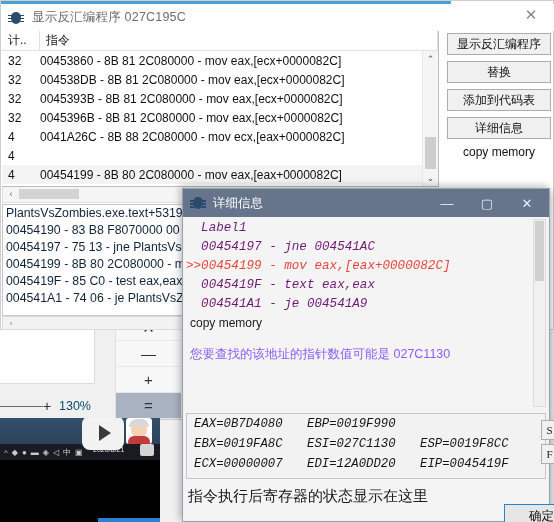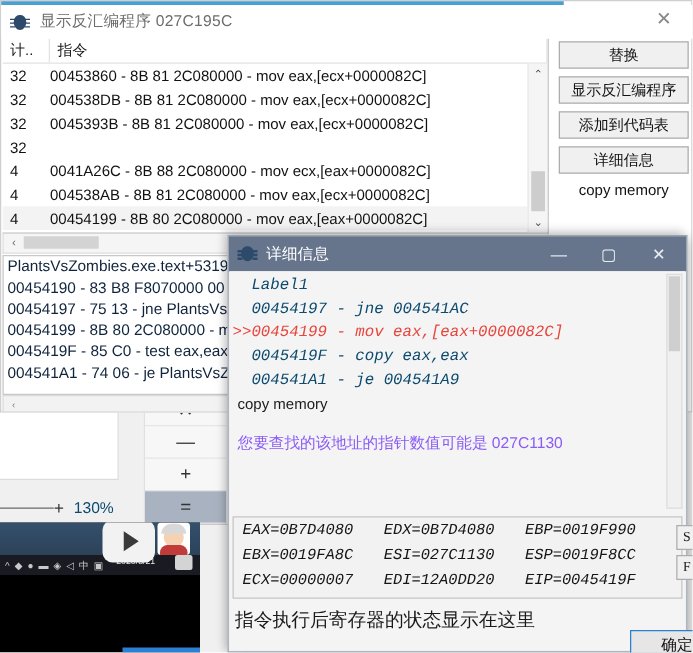--- a/index.html
+++ b/index.html
@@ -255,21 +255,21 @@
 
   
   .code-area {
     position:absolute; left:2px; top:2px; right:16px; height:188px;
     background:#f4f4f4; overflow:hidden;
   }
   .code-line {
     font-family:"Liberation Mono", monospace;
     font-style:italic;
     font-size:12.6px; line-height:19px; height:19px;
-    color:#0c4a6e; white-space:pre;
+    color:#701a75; white-space:pre;
   }
   .code-line.hl { color:#e8453c; }
   .code-note {
     font-family:"Liberation Sans", sans-serif; font-style:normal;
     font-size:12px; color:#1a1a1a; line-height:19px; padding-left:4px;
   }
   .code-msg {
     font-family:"Liberation Sans", sans-serif; font-style:normal;
     font-size:12.5px; color:#8b5cf6; padding-left:4px; margin-top:13px;
     white-space:nowrap;
@@ -388,28 +388,28 @@
         <div class="list-row">
           <div class="cell-count">32</div>
           <div class="cell-instr">004538DB - 8B 81 2C080000  - mov eax,[ecx+0000082C]</div>
         </div>
         <div class="list-row">
           <div class="cell-count">32</div>
           <div class="cell-instr">0045393B - 8B 81 2C080000  - mov eax,[ecx+0000082C]</div>
         </div>
         <div class="list-row">
           <div class="cell-count">32</div>
+          <div class="cell-instr">0045396B - 8B 81 2C080000  - mov eax,[ecx+0000082C]</div>
         </div>
         <div class="list-row">
           <div class="cell-count">4</div>
           <div class="cell-instr">0041A26C - 8B 88 2C080000  - mov ecx,[eax+0000082C]</div>
         </div>
         <div class="list-row">
           <div class="cell-count">4</div>
-          <div class="cell-instr">004538AB - 8B 81 2C080000  - mov eax,[ecx+0000082C]</div>
         </div>
         <div class="list-row sel">
           <div class="cell-count">4</div>
           <div class="cell-instr">00454199 - 8B 80 2C080000  - mov eax,[eax+0000082C]</div>
         </div>
       </div>
 
       <div class="vsb">
         <div class="arr up">⌃</div>
         <div class="thumb"></div>
@@ -417,22 +417,22 @@
       </div>
     </div>
 
     <div class="hsb">
       <div class="arr lf">‹</div>
       <div class="thumb"></div>
       <div class="arr rt">›</div>
     </div>
 
     <div class="btn-col">
+      <button class="side-btn">显示反汇编程序</button>
       <button class="side-btn">替换</button>
-      <button class="side-btn">显示反汇编程序</button>
       <button class="side-btn">添加到代码表</button>
       <button class="side-btn">详细信息</button>
       <div class="copy-mem-label">copy memory</div>
     </div>
 
     <div class="disasm-panel">
       <div class="disasm-line">PlantsVsZombies.exe.text+53199:</div>
       <div class="disasm-line">00454190 - 83 B8 F8070000 00 - cm</div>
       <div class="disasm-line">00454197 - 75 13 - jne PlantsVsZor</div>
       <div class="disasm-line">00454199 - 8B 80 2C080000  - mov</div>
@@ -460,34 +460,33 @@
       <div class="dlg-ctrl dlg-max">▢</div>
       <div class="dlg-ctrl dlg-close">✕</div>
     </div>
 
     <div class="dlg-body">
 
       <div class="code-area">
         <div class="code-line">  Label1</div>
         <div class="code-line">  00454197 - jne 004541AC</div>
         <div class="code-line hl">&gt;&gt;00454199 - mov eax,[eax+0000082C]</div>
-        <div class="code-line">  0045419F - copy eax,eax</div>
+        <div class="code-line">  0045419F - text eax,eax</div>
         <div class="code-line">  004541A1 - je 004541A9</div>
         <div class="code-note">copy memory</div>
         <div class="code-msg">您要查找的该地址的指针数值可能是 027C1130</div>
       </div>
 
       <div class="dlg-vsb">
         <div class="thumb"></div>
       </div>
 
       <div class="reg-panel">
         <div class="reg-row">
           <div class="reg-cell">EAX=0B7D4080</div>
-          <div class="reg-cell">EDX=0B7D4080</div>
           <div class="reg-cell">EBP=0019F990</div>
         </div>
         <div class="reg-row">
           <div class="reg-cell">EBX=0019FA8C</div>
           <div class="reg-cell">ESI=027C1130</div>
           <div class="reg-cell">ESP=0019F8CC</div>
         </div>
         <div class="reg-row">
           <div class="reg-cell">ECX=00000007</div>
           <div class="reg-cell">EDI=12A0DD20</div>

